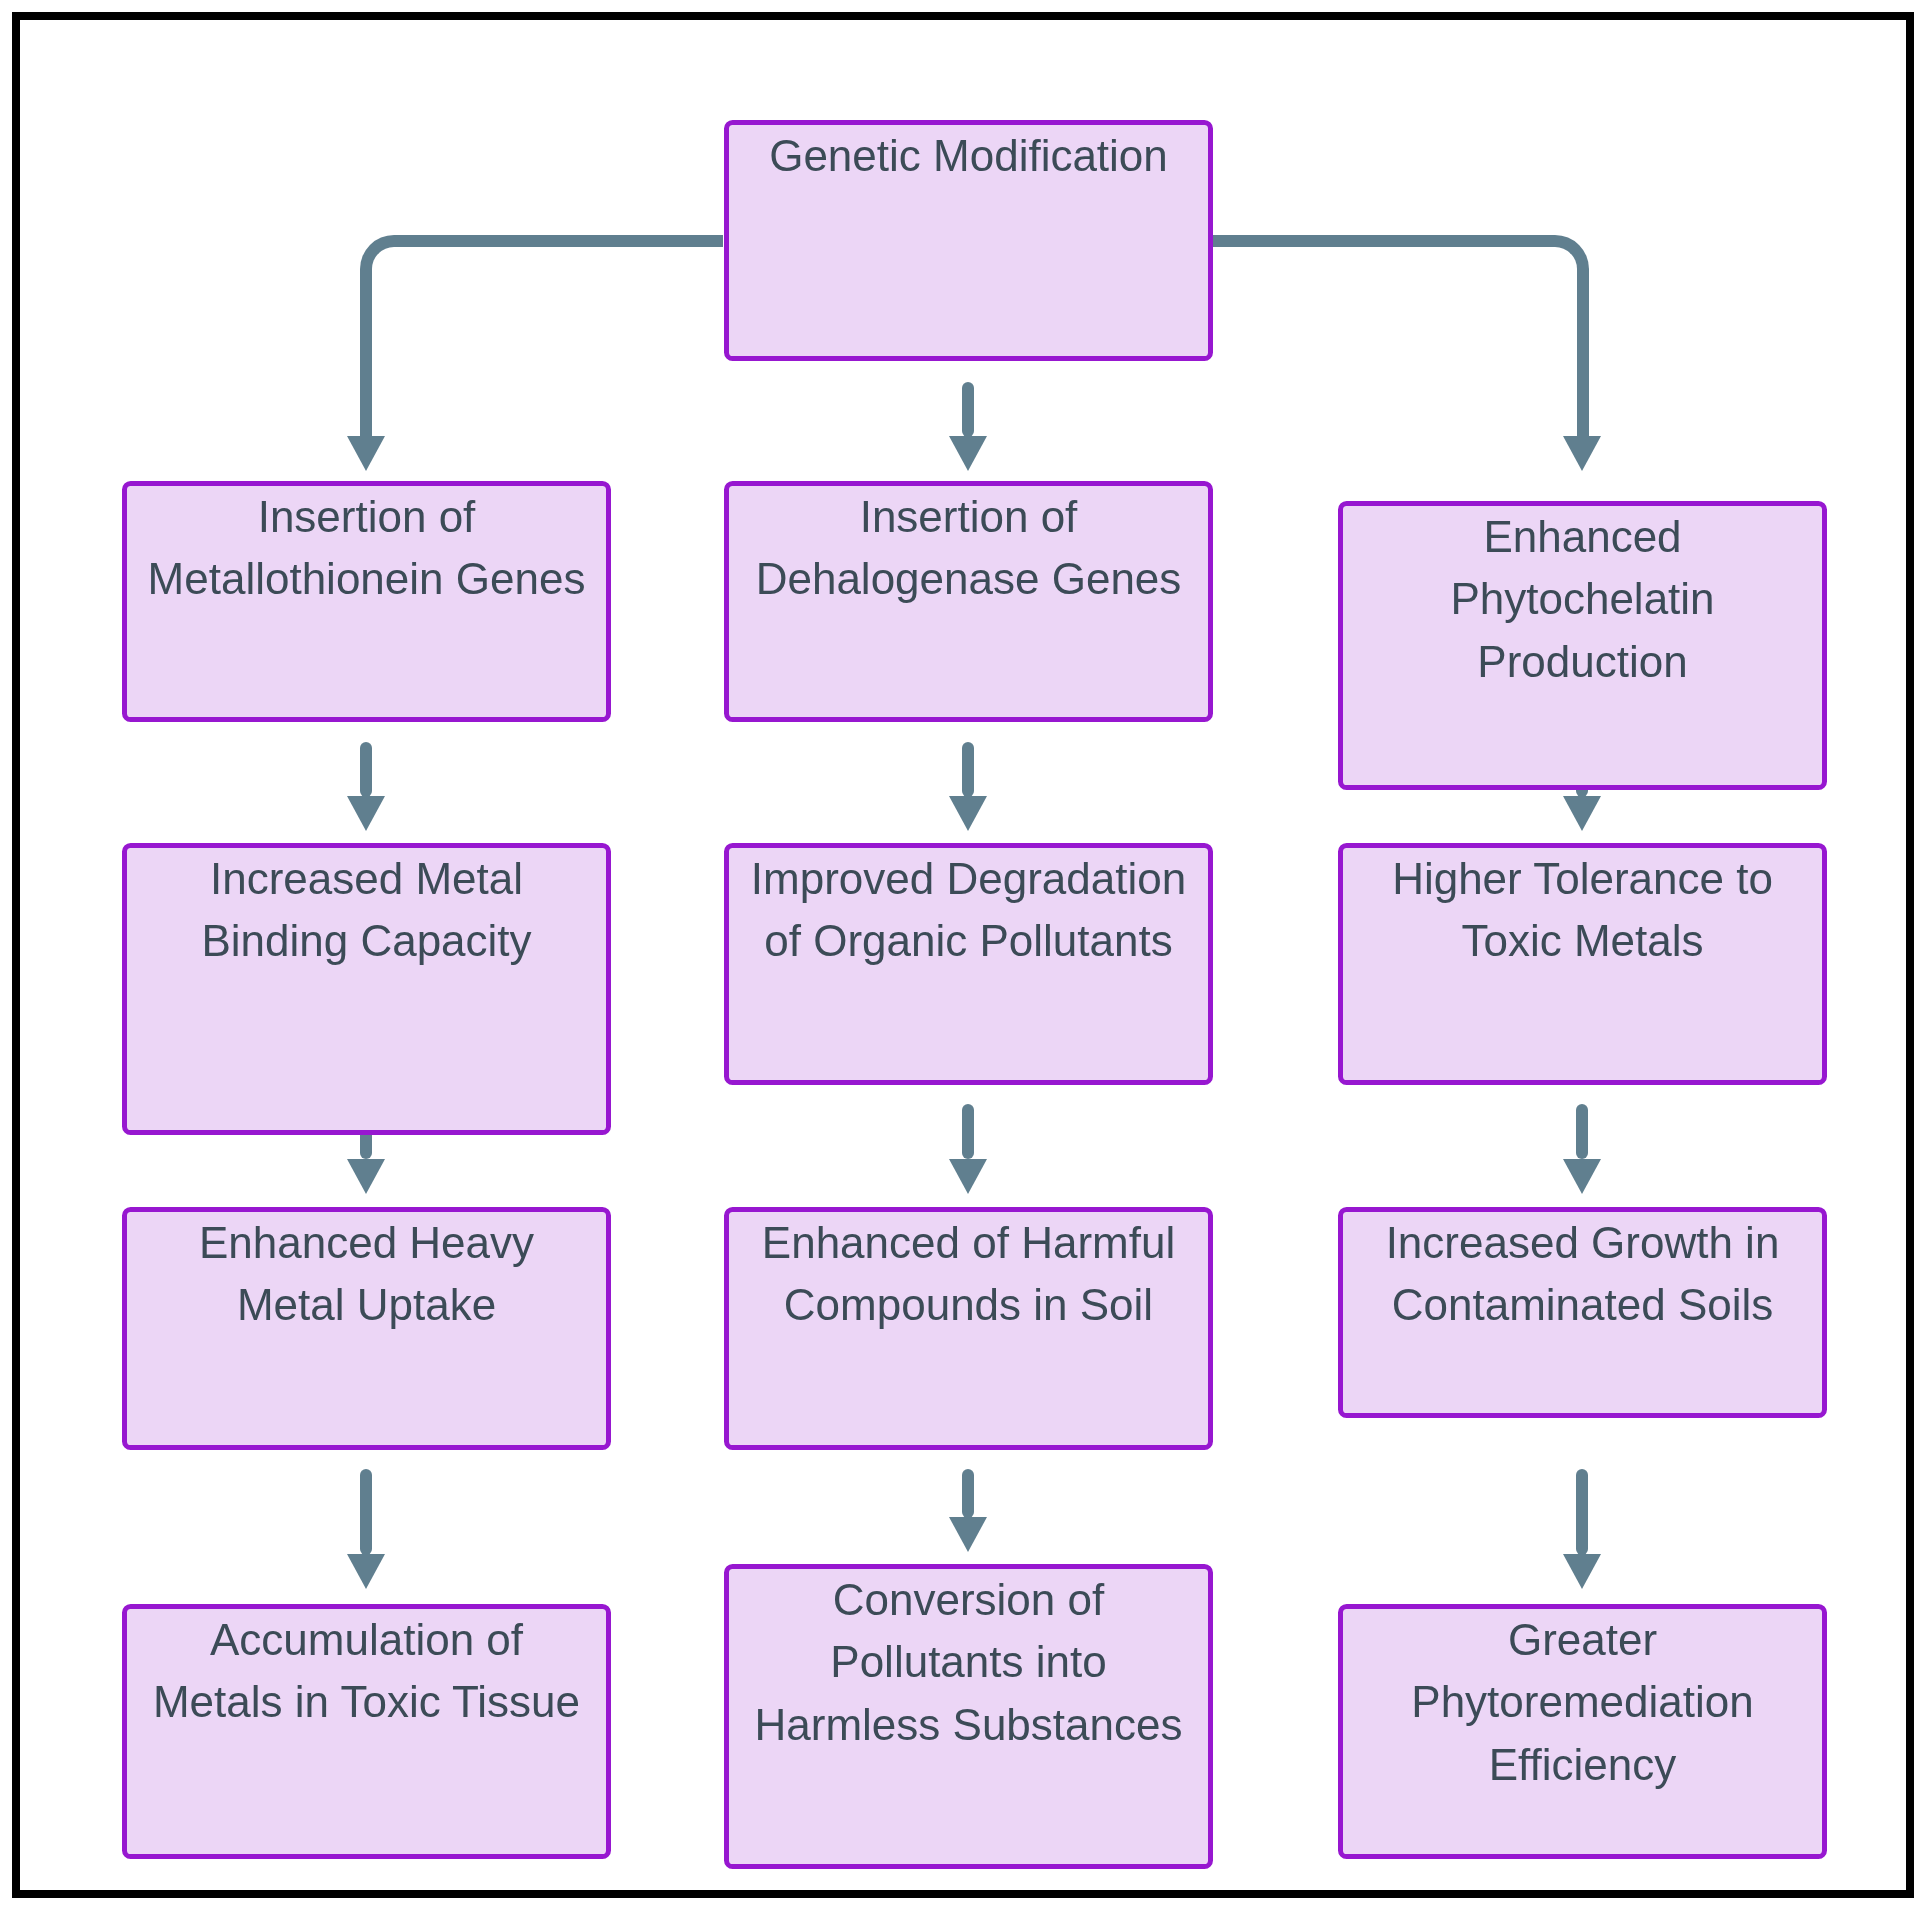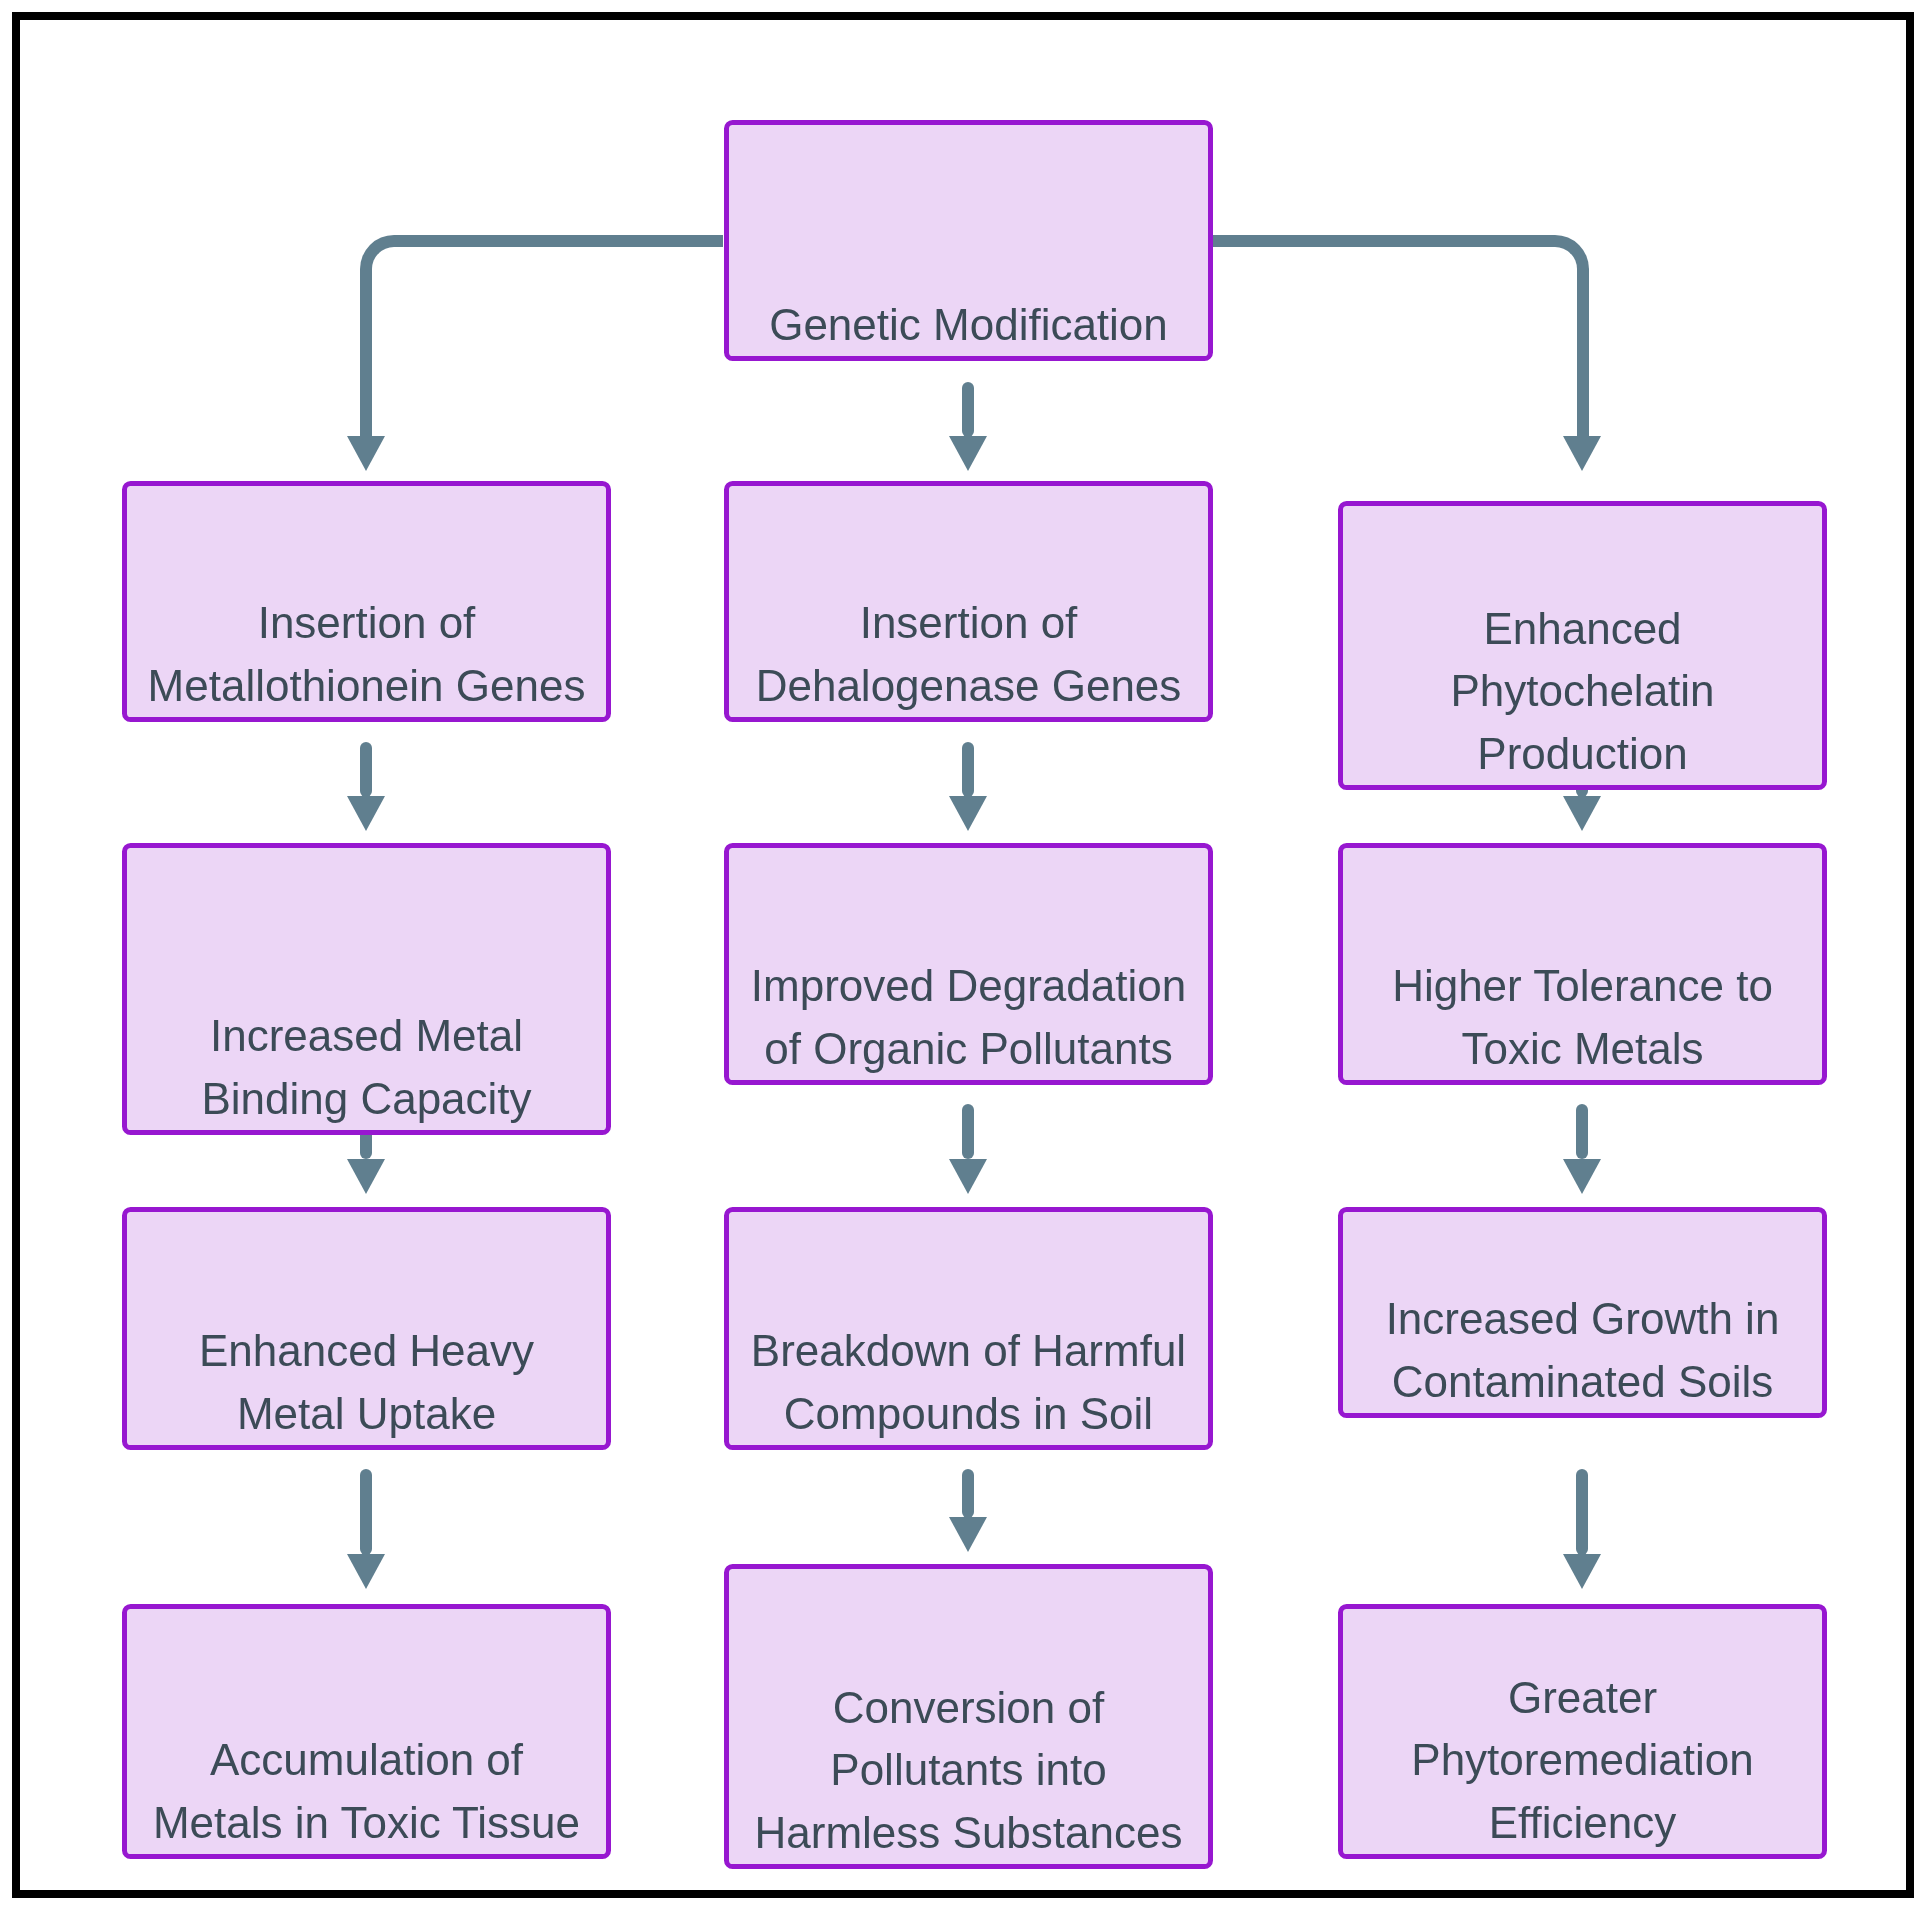--- a/index.html
+++ b/index.html
@@ -19,21 +19,21 @@
     box-sizing: border-box;
   }
   .node {
     position: absolute;
     width: 489px;
     box-sizing: border-box;
     background: #ecd6f6;
     border: 5.5px solid #9717d0;
     border-radius: 8.6px;
     display: flex;
-    align-items: flex-end;
+    align-items: flex-start;
     justify-content: center;
     text-align: center;
     padding: 0 18.3px;
     color: #3c4b57;
     font-size: 44px;
     line-height: 1.42;
   }
   .stem {
     position: absolute;
     width: 12.2px;
@@ -126,21 +126,21 @@
     <span>Higher Tolerance to Toxic Metals</span>
   </div>
   <div class="node" style="left:724px;top:843px;height:242px">
     <span>Improved Degradation of Organic Pollutants</span>
   </div>
 
   <div class="node" style="left:122px;top:1207px;height:243px">
     <span>Enhanced Heavy Metal Uptake</span>
   </div>
   <div class="node" style="left:724px;top:1207px;height:243px">
-    <span>Breakdown of Harmful Compounds in Soil</span>
+    <span>Enhanced of Harmful Compounds in Soil</span>
   </div>
   <div class="node" style="left:1338px;top:1207px;height:211px">
     <span>Increased Growth in Contaminated Soils</span>
   </div>
 
   <div class="node" style="left:122px;top:1604px;height:255px">
     <span>Accumulation of Metals in Toxic Tissue</span>
   </div>
   <div class="node" style="left:724px;top:1564px;height:305px">
     <span>Conversion of Pollutants into Harmless Substances</span>

